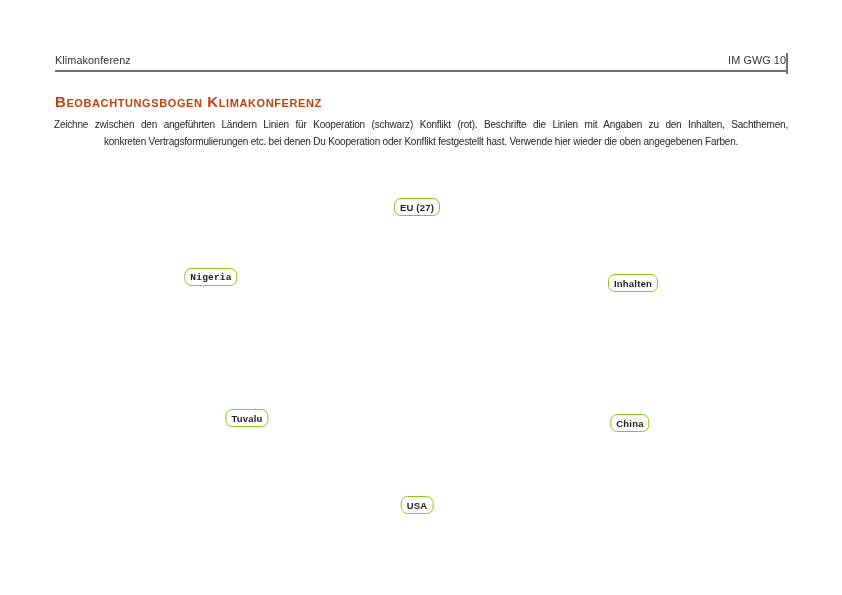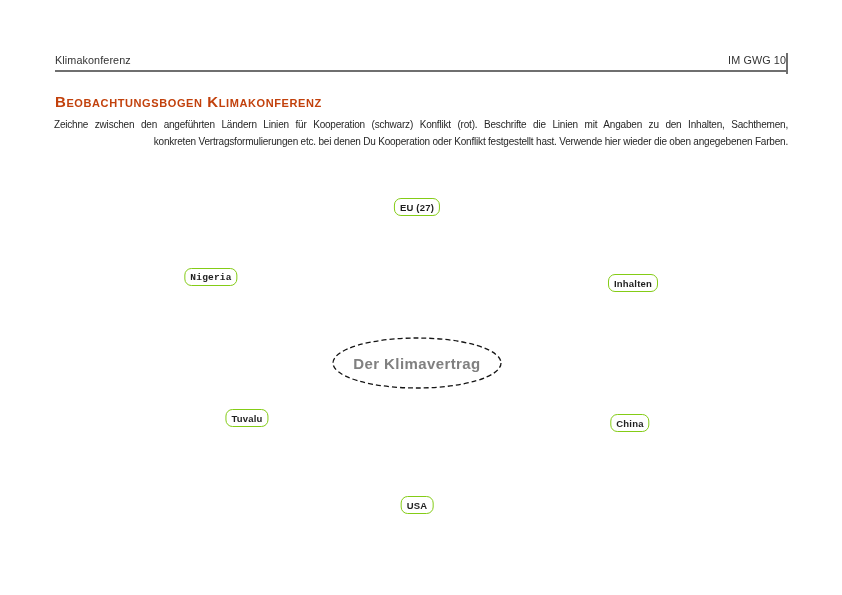--- a/index.html
+++ b/index.html
@@ -70,21 +70,21 @@
     letter-spacing: -0.2px;
     line-height: 16.5px;
     color: #262626;
   }
   .instr-line-1 {
     text-align: justify;
     text-align-last: justify;
     white-space: nowrap;
   }
   .instr-line-2 {
-    text-align: right;
+    text-align: center;
   }
   
   .diagram {
     position: absolute;
     left: 0;
     top: 0;
     width: 842px;
     height: 595px;
   }
   .country {
@@ -156,22 +156,16 @@
 
   <div class="diagram">
 
     <div class="country c-eu">EU (27)</div>
     <div class="country c-nigeria">Nigeria</div>
     <div class="country c-brasilien">Inhalten</div>
     <div class="country c-tuvalu">Tuvalu</div>
     <div class="country c-china">China</div>
     <div class="country c-usa">USA</div>
 
-    <div class="ellipse-wrap">
-      <svg width="172" height="54">
-        <ellipse cx="86" cy="27" rx="84" ry="25" fill="none" stroke="#141414" stroke-width="1.3" stroke-dasharray="5,3"></ellipse>
-      </svg>
-      <div class="ellipse-label">Der Klimavertrag</div>
-    </div>
 
   </div>
 
 </div>
 
 </body></html>

